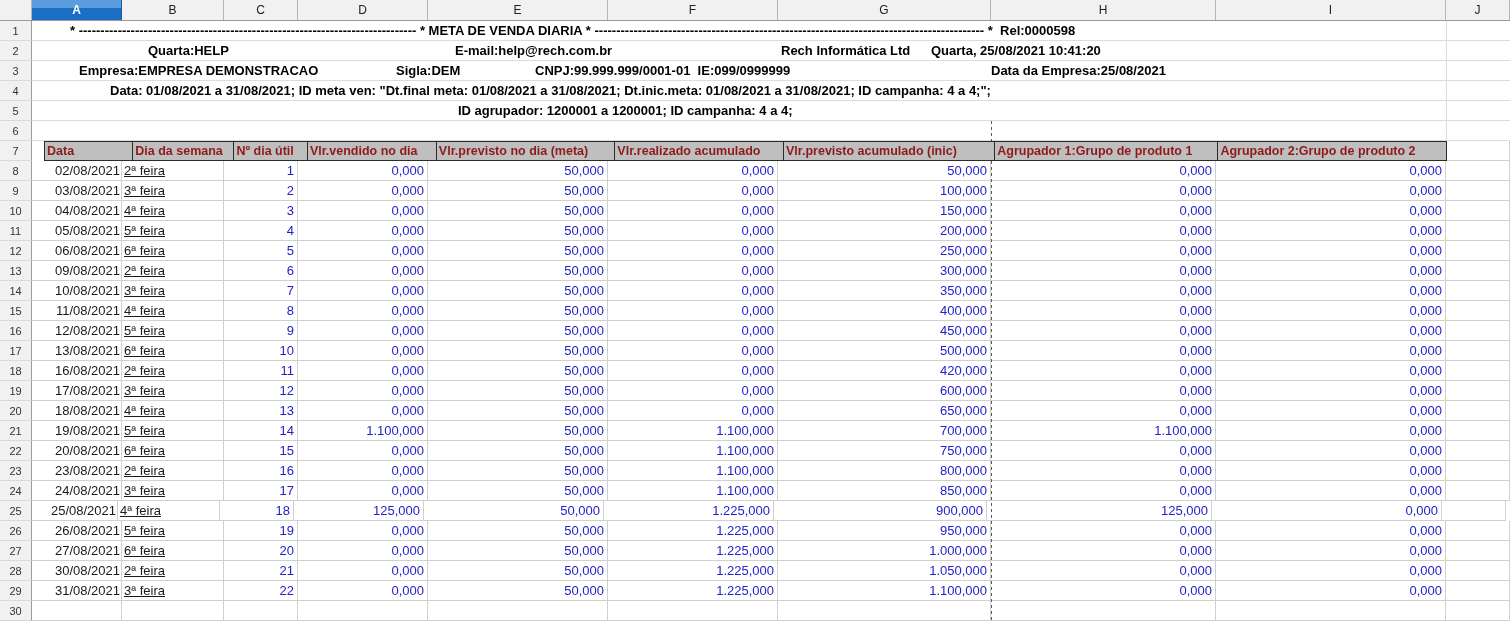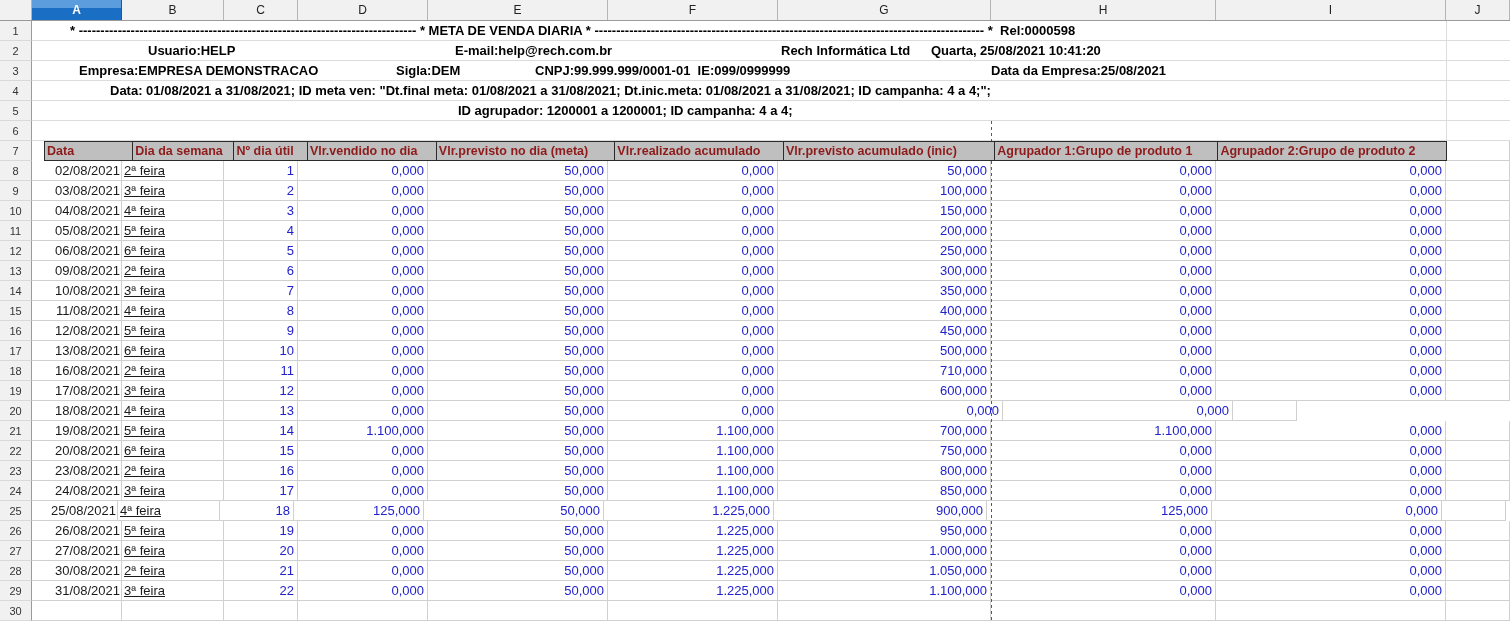--- a/index.html
+++ b/index.html
@@ -92,21 +92,21 @@
       <div class="row-h">28</div>
       <div class="row-h">29</div>
       <div class="row-h">30</div>
     </div>
   <div class="gridarea">
       <div class="hrow">
         <div class="hseg" style="left: 38px;">* ------------------------------------------------------------------------------ * META DE VENDA DIARIA * ------------------------------------------------------------------------------------------ *  Rel:0000598</div>
         <div class="jline"></div>
       </div>
       <div class="hrow">
-        <div class="hseg" style="left: 116px;">Usuario:HELP</div>
+        <div class="hseg" style="left: 116px;">Quarta:HELP</div>
         <div class="hseg" style="left: 423px;">E-mail:help@rech.com.br</div>
         <div class="hseg" style="left: 749px;">Rech Informática Ltd</div>
         <div class="hseg" style="left: 899px;">Quarta, 25/08/2021 10:41:20</div>
         <div class="jline"></div>
       </div>
       <div class="hrow">
         <div class="hseg" style="left: 47px;">Empresa:EMPRESA DEMONSTRACAO</div>
         <div class="hseg" style="left: 364px;">Sigla:DEM</div>
         <div class="hseg" style="left: 503px;">CNPJ:99.999.999/0001-01  IE:099/0999999</div>
         <div class="hseg" style="left: 959px;">Data da Empresa:25/08/2021</div>
@@ -255,21 +255,21 @@
         <div class="td num" style="width: 230px;">0,000</div>
         <div class="jfill" style="width: 64px;"></div>
       </div>
       <div class="drow">
         <div class="td date" style="width: 90px;">16/08/2021</div>
         <div class="td txt" style="width: 102px;">2ª feira</div>
         <div class="td num" style="width: 74px;">11</div>
         <div class="td num" style="width: 130px;">0,000</div>
         <div class="td num" style="width: 180px;">50,000</div>
         <div class="td num" style="width: 170px;">0,000</div>
-        <div class="td num" style="width: 213px;">710,000</div>
+        <div class="td num" style="width: 213px;">420,000</div>
         <div class="td num" style="width: 225px;">0,000</div>
         <div class="td num" style="width: 230px;">0,000</div>
         <div class="jfill" style="width: 64px;"></div>
       </div>
       <div class="drow">
         <div class="td date" style="width: 90px;">17/08/2021</div>
         <div class="td txt" style="width: 102px;">3ª feira</div>
         <div class="td num" style="width: 74px;">12</div>
         <div class="td num" style="width: 130px;">0,000</div>
         <div class="td num" style="width: 180px;">50,000</div>
@@ -279,20 +279,21 @@
         <div class="td num" style="width: 230px;">0,000</div>
         <div class="jfill" style="width: 64px;"></div>
       </div>
       <div class="drow">
         <div class="td date" style="width: 90px;">18/08/2021</div>
         <div class="td txt" style="width: 102px;">4ª feira</div>
         <div class="td num" style="width: 74px;">13</div>
         <div class="td num" style="width: 130px;">0,000</div>
         <div class="td num" style="width: 180px;">50,000</div>
         <div class="td num" style="width: 170px;">0,000</div>
+        <div class="td num" style="width: 213px;">650,000</div>
         <div class="td num" style="width: 225px;">0,000</div>
         <div class="td num" style="width: 230px;">0,000</div>
         <div class="jfill" style="width: 64px;"></div>
       </div>
       <div class="drow">
         <div class="td date" style="width: 90px;">19/08/2021</div>
         <div class="td txt" style="width: 102px;">5ª feira</div>
         <div class="td num" style="width: 74px;">14</div>
         <div class="td num" style="width: 130px;">1.100,000</div>
         <div class="td num" style="width: 180px;">50,000</div>

